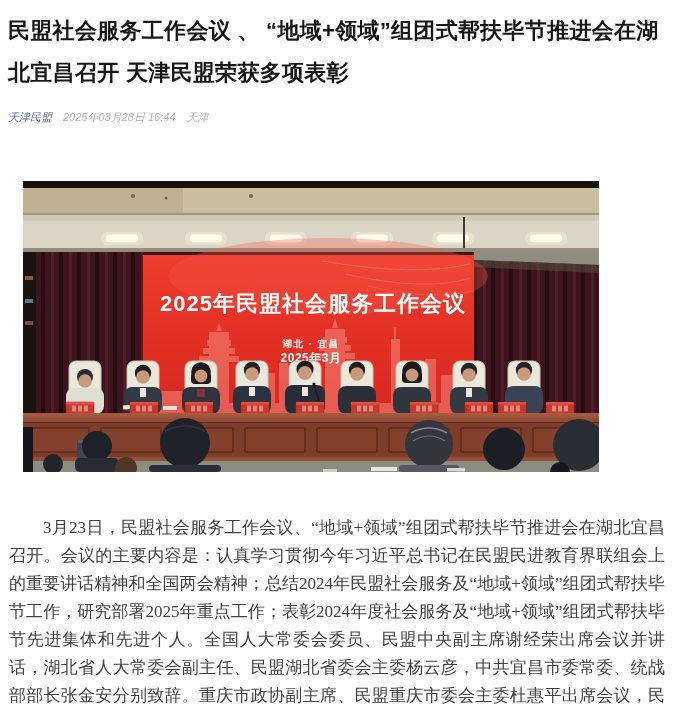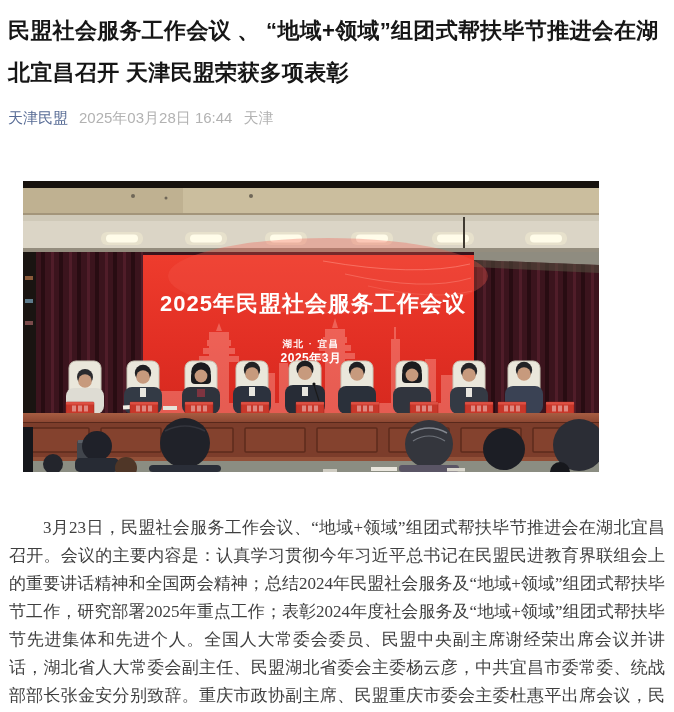--- a/index.html
+++ b/index.html
@@ -3,21 +3,21 @@
 <meta charset="utf-8">
 <style>
   html,body{margin:0;padding:0;background:#ffffff;width:674px;height:712px;overflow:hidden;}
   body{font-family:"Liberation Sans","DejaVu Sans",sans-serif;}
   .page{width:674px;height:712px;background:#fff;position:relative;}
   h1.title{
     margin:10px 8px 0 8px;
     font-size:22px;line-height:42px;font-weight:700;
     color:#161616;letter-spacing:.3px;
   }
-  .meta{margin:13px 8px 0 8px;font-size:15px;line-height:21px;color:#b2b2b2;}
+  .meta{margin:13px 8px 0 8px;font-size:11px;line-height:21px;color:#b2b2b2;font-style:italic;}
   .meta .account{color:#576b95;margin-right:11px;cursor:pointer;text-decoration:none;}
   .meta .loc{margin-left:11px;}
   figure.photo{margin:38px 0 0 8px;padding:15px;width:576px;height:291px;line-height:0;}
   figure.photo svg{display:block;}
   p.body{
     margin:27px 9px 0 9px;
     font-size:17px;line-height:28px;color:#3f3f3f;
     text-align:justify;text-indent:2em;
     font-family:"Liberation Serif","DejaVu Serif",serif;
   }

